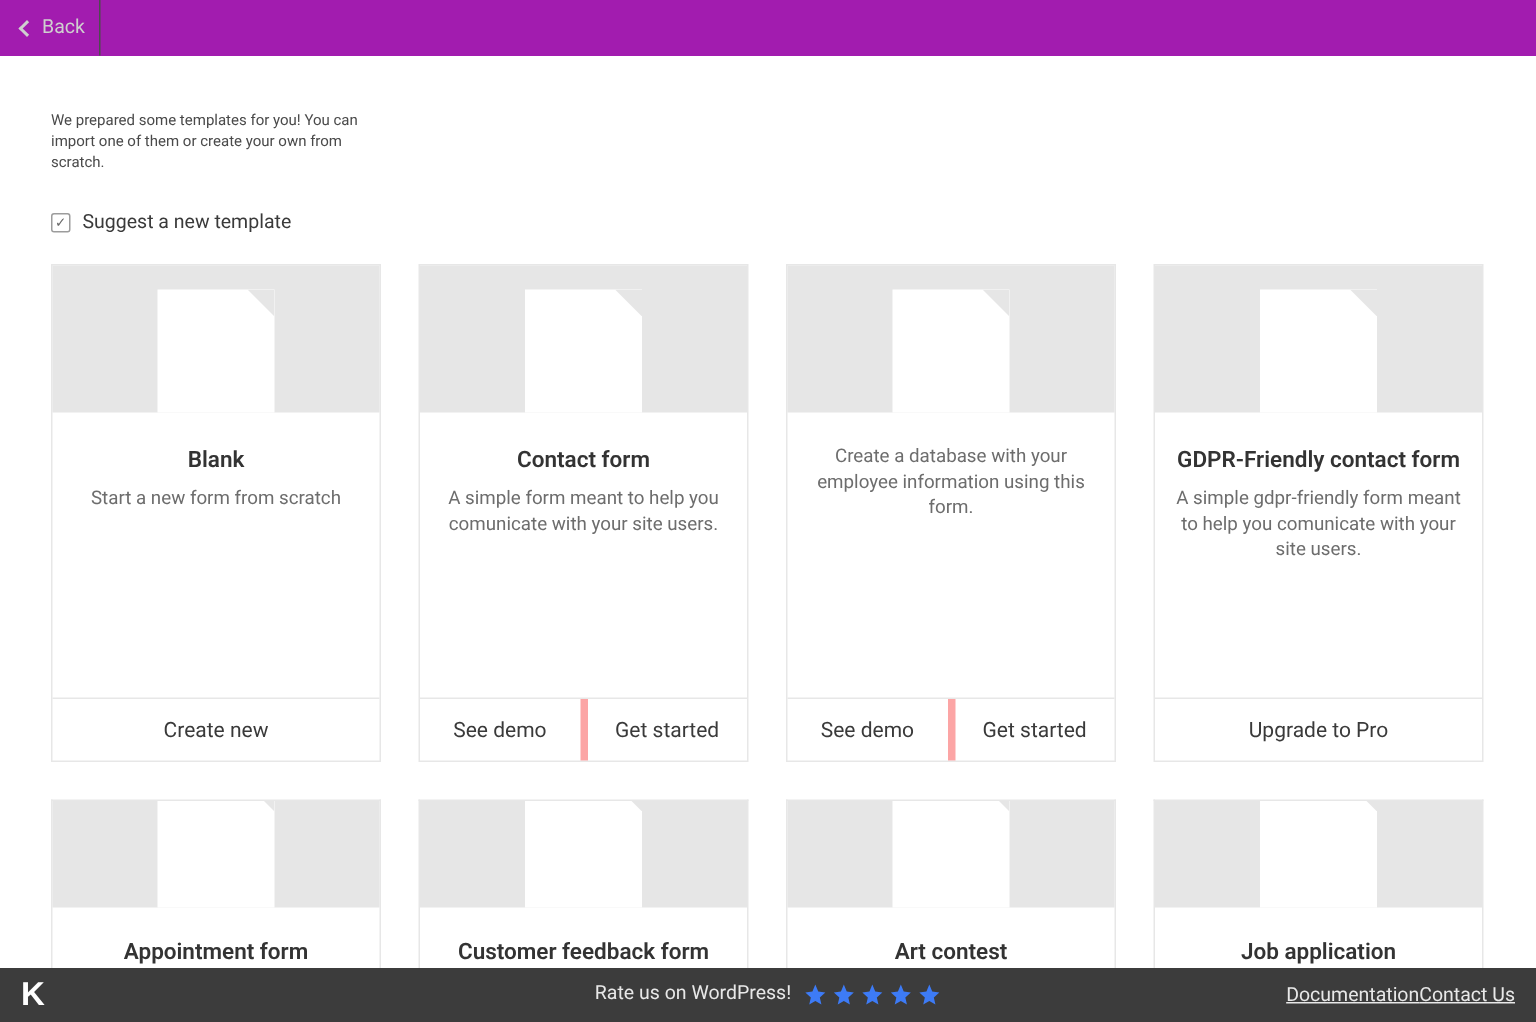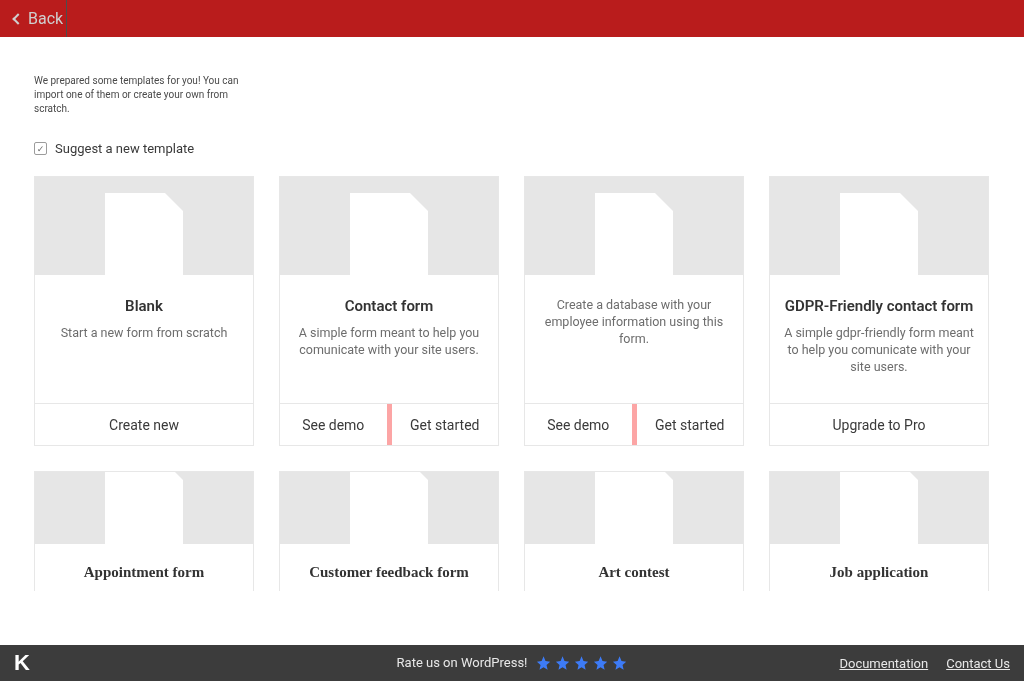--- a/index.html
+++ b/index.html
@@ -1,19 +1,19 @@
 <!DOCTYPE html>
 <html><head>
   <meta charset="utf-8">
   <style>
     * { margin: 0; padding: 0; box-sizing: border-box; }
     html, body { width: 1024px; height: 681px; font-family: -apple-system, Roboto, "Helvetica Neue", Arial, sans-serif; color:#2d2d2d; background:#fff; overflow:hidden; }
 
     
-    .top-bar { position:fixed; top:0; left:0; right:0; height:37px; background:#b91c1c; display:flex; align-items:center; padding:0 14px; color:#cfcfcf; font-size:16px; z-index:10; }
+    .top-bar { position:fixed; top:0; left:0; right:0; height:37px; background:#a21caf; display:flex; align-items:center; padding:0 14px; color:#cfcfcf; font-size:13px; z-index:10; }
     .top-bar .back { display:flex; align-items:center; gap:6px; cursor:pointer; }
     .top-bar .chev { width:8px; height:8px; border-left:2px solid #cfcfcf; border-bottom:2px solid #cfcfcf; transform:rotate(45deg); }
     .top-bar .divider { position:absolute; left:66px; top:0; bottom:0; width:1px; background:#4d4d4d; }
 
     
     .page { padding:74px 34px 56px 34px; height:100%; overflow:hidden; }
     h1 { font-size:30px; font-weight:400; color:#2f2f2f; margin-bottom:19px; }
     .intro { font-size:10px; line-height:1.4; color:#4a4a4a; max-width:215px; margin-bottom:25px; }
 
     .row { display:flex; justify-content:space-between; align-items:center; margin-bottom:20px; }
@@ -22,43 +22,43 @@
 
     .filter { display:flex; align-items:center; gap:16px; font-size:13px; }
     .filter .lbl { color:#2b2b2b; }
     .filter .opt { color:#2b2b2b; cursor:pointer; }
     .filter .opt.active { color:#1a73e8; }
     .filter .premium { display:flex; align-items:center; gap:6px; }
     .filter .star { width:13px; height:13px; }
 
     
     .grid { display:grid; grid-template-columns:repeat(4, 220px); column-gap:25px; row-gap:25px; }
-    .card { border:1px solid #e7e7e7; background:#fff; display:flex; flex-direction:column; height:270px; transition:box-shadow .15s; }
+    .card { border:1px solid #e7e7e7; background:#fff; display:flex; flex-direction:column; height:332px; transition:box-shadow .15s; }
     .thumb { height:98px; background:#e6e6e6; position:relative; overflow:hidden; }
     .paper { position:absolute; bottom:-6px; left:50%; transform:translateX(-50%); width:78px; height:88px; background:#fff; }
     .paper::after { content:""; position:absolute; top:0; right:0; width:18px; height:18px; background:#e6e6e6; clip-path:polygon(100% 0,100% 100%,0 0); }
     .body { flex:1; text-align:center; padding:22px 14px 8px; }
     .title { font-size:15px; font-weight:600; color:#333; margin-bottom:10px; }
     .desc { font-size:12.5px; line-height:1.35; color:#6d6d6d; }
     .actions { display:flex; border-top:1px solid #e7e7e7; height:42px; }
     .btn-half { flex:1; display:flex; align-items:center; justify-content:center; font-size:14px; color:#3a3a3a; cursor:pointer; }
     .btn-half + .btn-half { border-left:5px solid #fca5a5; }
     .btn-full { flex:1; display:flex; align-items:center; justify-content:center; font-size:14px; color:#3a3a3a; cursor:pointer; }
 
     
-    .card.cut { height:120px; border-bottom:none;font-family:Liberation Serif, serif; }
+    .card.cut { height:120px; border-bottom:none; }
     .card.cut .body { padding:20px 14px 0; }
     .card.cut .title { font-size:15px; font-weight:600; color:#333; }
 
     
     .bottom { position:fixed; left:0; right:0; bottom:0; height:36px; background:#3c3c3c; color:#e8e8e8; display:flex; align-items:center; padding:0 14px; font-size:13px; z-index:10; }
     .bottom .logo { font-family:Arial, sans-serif; font-weight:900; font-size:22px; letter-spacing:-1px; color:#fff; }
     .bottom .center { position:absolute; left:50%; transform:translateX(-50%); display:flex; align-items:flex-start; gap:8px; }
     .bottom .stars { display:flex; gap:3px; color:#3d7bf6; font-size:18px; }
-    .bottom .right { margin-left:auto; display:flex; gap:18px; }
+    .bottom .right { margin-left:auto; display:flex; }
     .bottom .right a { color:#e8e8e8; text-decoration:underline; cursor:pointer; }
 
     
     .star-shape { fill:#3d7bf6; }
     .star-outline { fill:none; stroke:#3a3a3a; stroke-width:1.3; }
   </style>
 </head>
 <body>
 
 <div class="top-bar">

